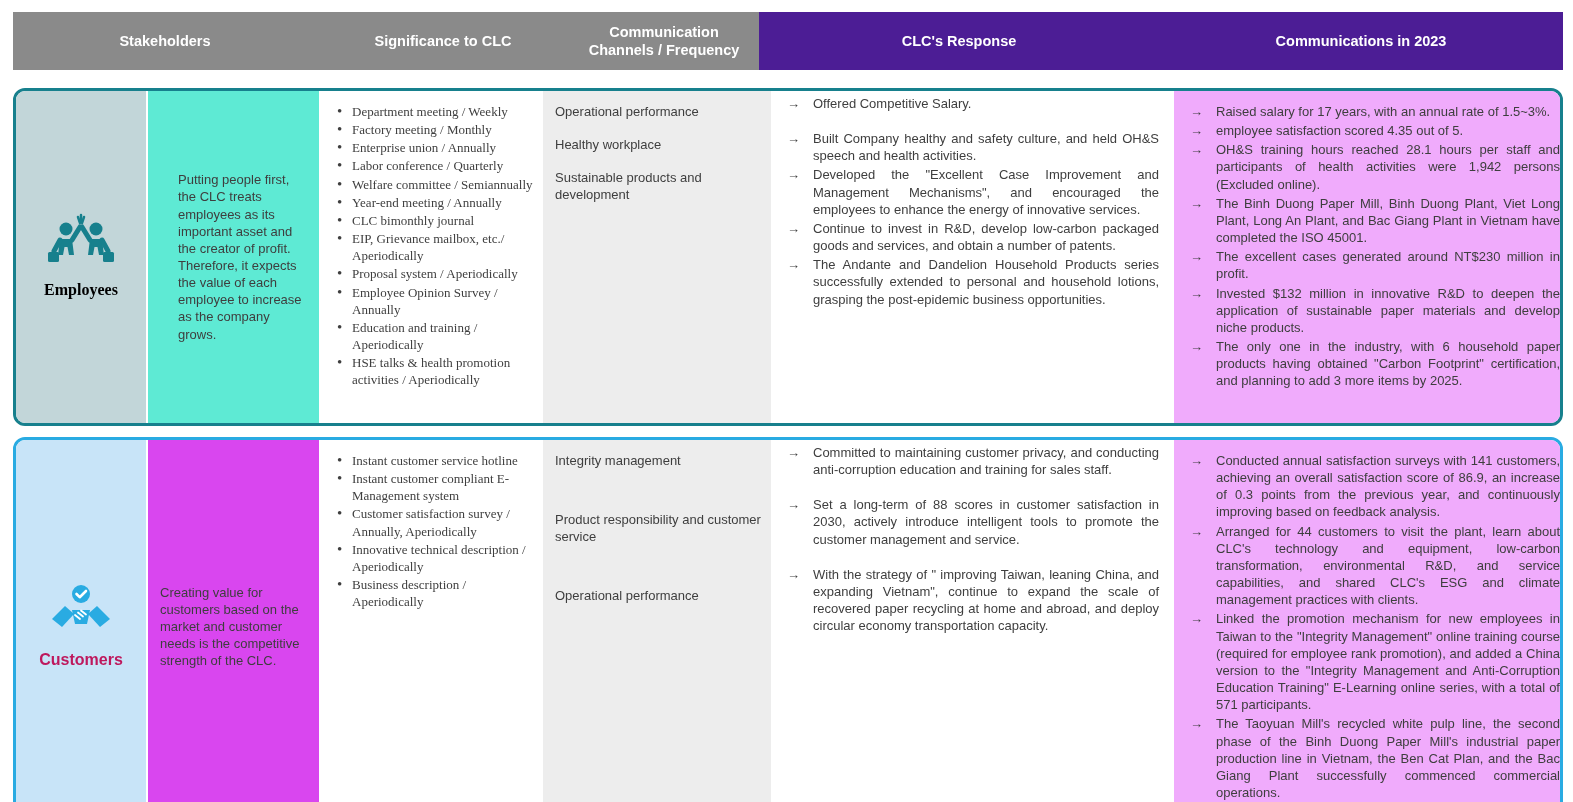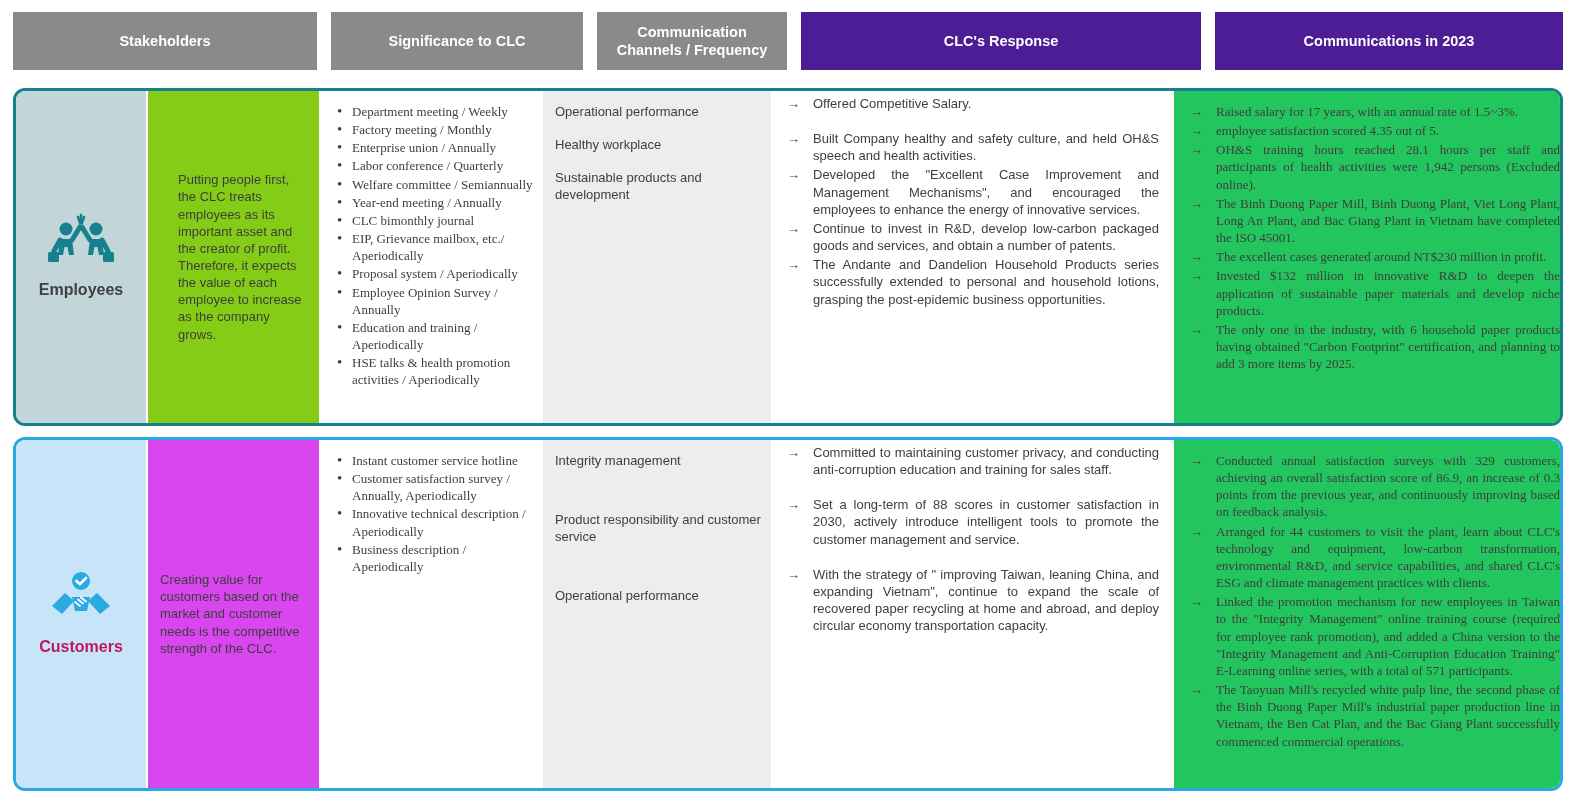--- a/index.html
+++ b/index.html
@@ -6,21 +6,21 @@
   html,body { background:#ffffff; }
   body {
     width: 1573px; height: 802px;
     font-family: "Liberation Sans", "DejaVu Sans", sans-serif;
     color: #3e3e3e;
     overflow: hidden;
   }
   .page { width: 1573px; height: 802px; padding: 12px 10px 10px 13px; }
 
   
-  .header-row { display: flex; gap: 14px; height: 58px; }
+  .header-row { display: flex; gap: 0; height: 58px; }
   .th {
     color: #ffffff; font-weight: bold; font-size: 14.5px; line-height: 1.25;
     display: flex; align-items: center; justify-content: center;
     text-align: center; padding: 4px 10px;
   }
   .th-gray  { background: #8a8a8a; }
   .th-brown { background: #4c1d95; }
   .w1 { width: 304px; } .w2 { width: 252px; text-align: right; } .w3 { width: 190px; }
   .w4 { width: 400px; } .w5 { flex: 1; }
 
@@ -34,33 +34,33 @@
 
   .cell { font-size: 13px; line-height: 1.32; }
 
   .icon-cell {
     width: 130px; display: flex; flex-direction: column;
     align-items: center; justify-content: center; gap: 8px;
   }
   .card-employees .icon-cell { background: #c2d6d9; }
   .card-customers .icon-cell { background: #c8e4f8; }
   .stakeholder-label { font-weight: bold; font-size: 16px; }
-  .card-employees .stakeholder-label { color: #404040; }
+  .card-employees .stakeholder-label { color: #000000; font-family: Liberation Serif, serif; }
   .card-customers .stakeholder-label { color: #be185d; }
 
   .sig-cell {
     width: 171px; display: flex; align-items: center; padding: 10px 12px;
   }
-  .card-employees .sig-cell { background: #84cc16; padding-left: 30px; }
+  .card-employees .sig-cell { background: #5eead4; padding-left: 30px; }
   .card-customers .sig-cell { background: #d946ef; }
 
   .bullets-cell  { width: 220px; background: #ffffff; padding: 12px 4px 10px 14px; }
   .topics-cell   { width: 228px; background: #ededed; padding: 12px 8px 10px 12px; }
   .response-cell { width: 399px; background: #ffffff; padding: 4px 13px 10px 13px; }
-  .comms-cell    { flex: 1;      background: #22c55e; padding: 12px 0 10px 15px; font-family: Liberation Serif, serif; }
+  .comms-cell    { flex: 1;      background: #f0abfc; padding: 12px 0 10px 15px; }
 
   ul { list-style: none; }
   .bullet-list li { position: relative; padding-left: 17px; margin-bottom: 1px; font-family: Liberation Serif, serif; }
   .bullet-list li::before { content: "\2022"; position: absolute; left: 2px; top: -1px; font-size: 15px; }
 
   .topic-list li { margin-bottom: 16px; }
   .card-customers .topic-list li { margin-bottom: 42px; }
 
   .arrow-list li { position: relative; padding-left: 27px; margin-bottom: 2px; text-align: justify; }
   .arrow-list li::before { content: "\2192"; position: absolute; left: 1px; }
@@ -158,20 +158,21 @@
         <path d="M31 32 l5 4" stroke="#ffffff" stroke-width="1.8" stroke-linecap="round"></path>
         <path d="M34 29.5 l5 4" stroke="#ffffff" stroke-width="1.8" stroke-linecap="round"></path>
         <path d="M37 27.5 l5 4" stroke="#ffffff" stroke-width="1.8" stroke-linecap="round"></path>
       </svg>
       <div class="stakeholder-label">Customers</div>
     </div>
     <div class="cell sig-cell">Creating value for customers based on the market and customer needs is the competitive strength of the CLC.</div>
     <div class="cell bullets-cell">
       <ul class="bullet-list">
           <li>Instant customer service hotline</li>
+          <li>Instant customer compliant E-Management system</li>
           <li>Customer satisfaction survey / Annually, Aperiodically</li>
           <li>Innovative technical description / Aperiodically</li>
           <li>Business description / Aperiodically</li>
         </ul>
     </div>
     <div class="cell topics-cell">
       <ul class="topic-list">
           <li>Integrity management</li>
           <li>Product responsibility and customer service</li>
           <li>Operational performance</li>
@@ -179,21 +180,21 @@
     </div>
     <div class="cell response-cell">
       <ul class="arrow-list response-list">
           <li>Committed to maintaining customer privacy, and conducting anti-corruption education and training for sales staff.</li>
           <li>Set a long-term of 88 scores in customer satisfaction in 2030, actively introduce intelligent tools to promote the customer management and service.</li>
           <li>With the strategy of " improving Taiwan, leaning China, and expanding Vietnam", continue to expand the scale of recovered paper recycling at home and abroad, and deploy circular economy transportation capacity.</li>
         </ul>
     </div>
     <div class="cell comms-cell">
       <ul class="arrow-list comms-list">
-          <li>Conducted annual satisfaction surveys with 329 customers, achieving an overall satisfaction score of 86.9, an increase of 0.3 points from the previous year, and continuously improving based on feedback analysis.</li>
+          <li>Conducted annual satisfaction surveys with 141 customers, achieving an overall satisfaction score of 86.9, an increase of 0.3 points from the previous year, and continuously improving based on feedback analysis.</li>
           <li>Arranged for 44 customers to visit the plant, learn about CLC's technology and equipment, low-carbon transformation, environmental R&amp;D, and service capabilities, and shared CLC's ESG and climate management practices with clients.</li>
           <li>Linked the promotion mechanism for new employees in Taiwan to the "Integrity Management" online training course (required for employee rank promotion), and added a China version to the "Integrity Management and Anti-Corruption Education Training" E-Learning online series, with a total of 571 participants.</li>
           <li>The Taoyuan Mill's recycled white pulp line, the second phase of the Binh Duong Paper Mill's industrial paper production line in Vietnam, the Ben Cat Plan, and the Bac Giang Plant successfully commenced commercial operations.</li>
         </ul>
     </div>
   </div>
 
 </div>
 
 </body></html>

